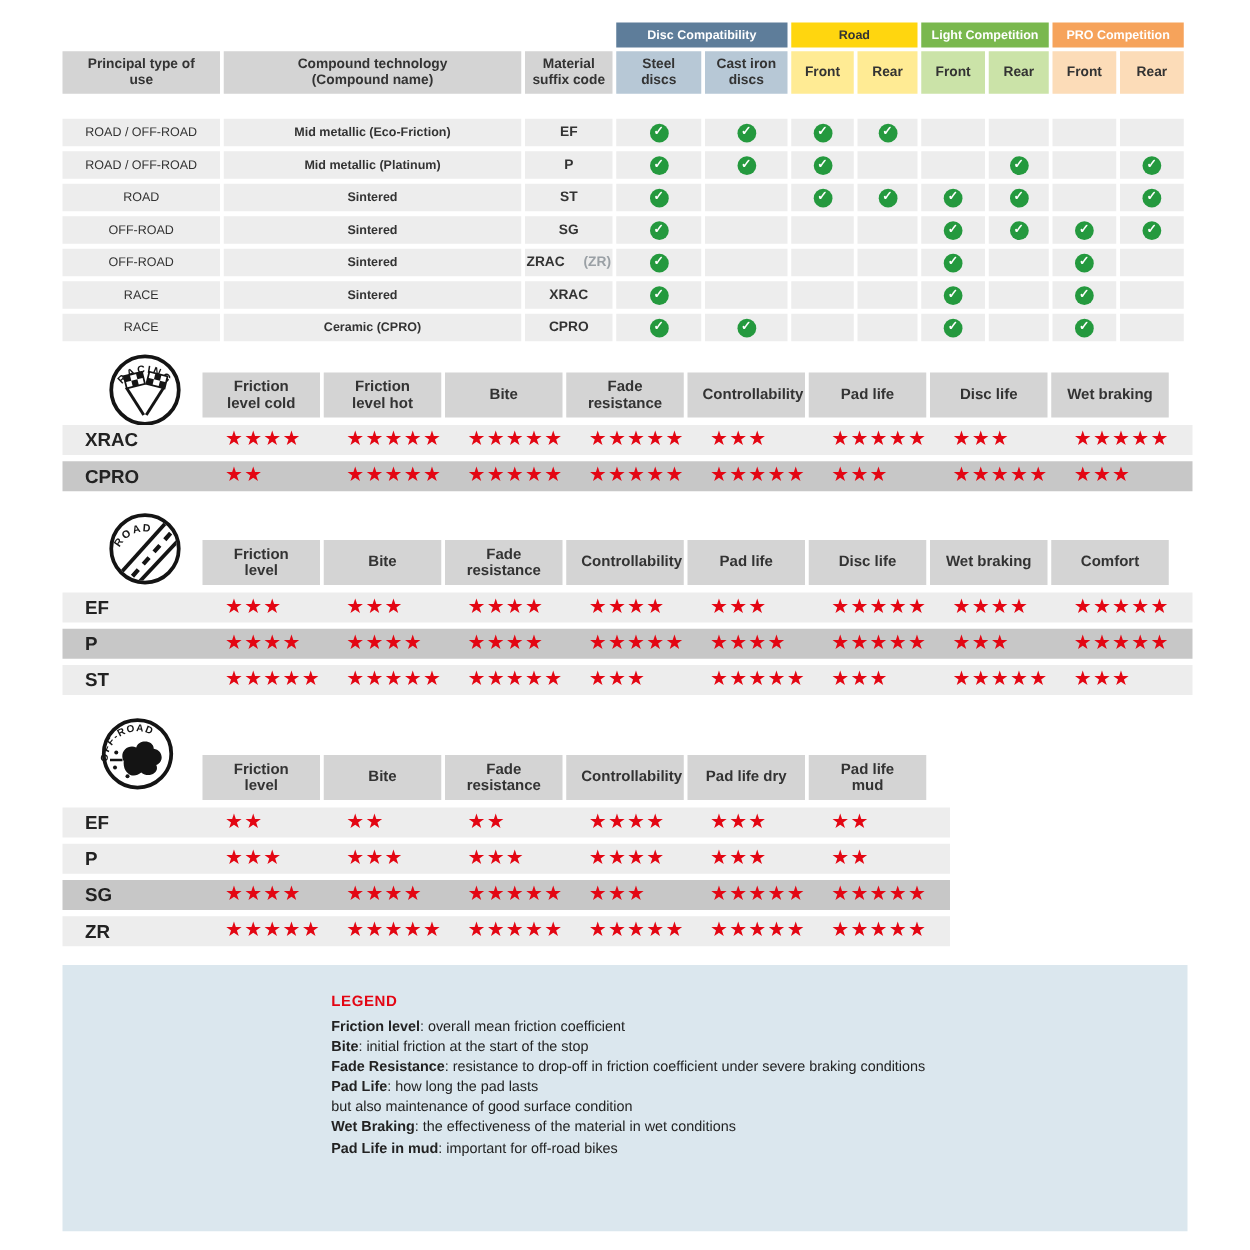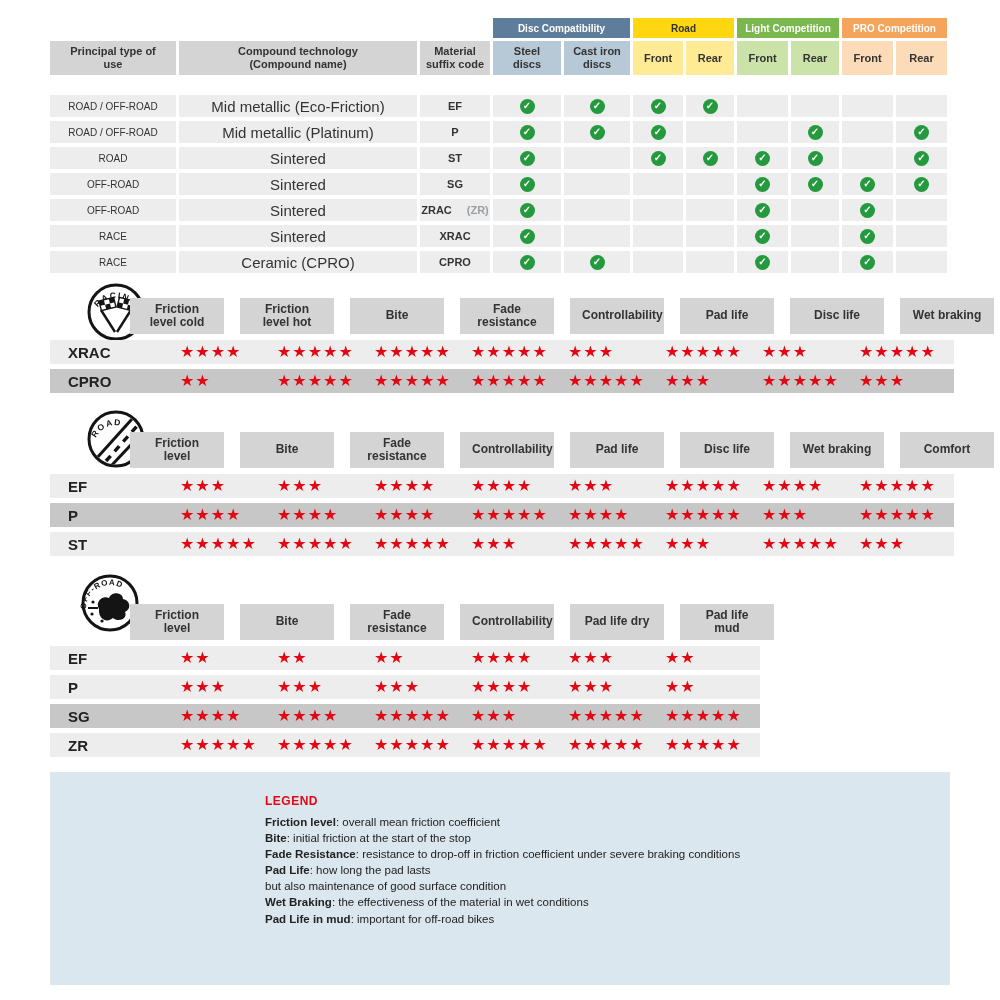--- a/index.html
+++ b/index.html
@@ -21,37 +21,37 @@
   .shead span{display:inline-block}
   .w90{max-width:92px}.w160{max-width:170px}.w60{max-width:62px}.w40{max-width:40px}.w52{max-width:56px}
   .s-gray{background:var(--head-gray,#d4d4d4)}
   .s-disc{background:var(--disc-sub,#b7c8d6)}
   .s-road{background:var(--road-sub,#ffeb94)}
   .s-light{background:var(--light-sub,#cbe3a8)}
   .s-pro{background:var(--pro-sub,#fcdcb8)}
   .crow{margin-bottom:4px}
   .crow .cell{height:22px;background:var(--row-light,#ededed);display:flex;align-items:center;justify-content:center;text-align:center}
   .cell.use{font-size:10px;font-weight:normal}
-  .cell.tech{font-size:15px;font-weight:normal}
+  .cell.tech{font-size:10px;font-weight:bold}
   .cell.code{font-size:11px;font-weight:bold}
   .code .note{color:#9aa0a5;margin-left:15px}
   .check{width:15px;height:15px;border-radius:50%;background:var(--check,#24993e);color:#fff;font-size:10px;font-weight:bold;display:flex;align-items:center;justify-content:center;line-height:1}
 
   
   .icon-wrap{position:absolute;width:64px;height:64px}
   #icon-racing{left:84px;top:280px}
   #icon-road{left:84px;top:407px}
   #icon-offroad{left:78px;top:571px}
 
   
   .rtable{position:absolute;left:50px}
   #table-racing{top:298px}
   #table-road{top:432px}
   #table-offroad{top:604px}
-  .rhead-row{display:grid;column-gap:16px;margin-left:80px;margin-bottom:6px}
+  .rhead-row{display:grid;column-gap:3px;margin-left:112px;margin-bottom:6px}
   .rhead{height:36px;background:var(--head-gray,#d4d4d4);display:flex;align-items:center;justify-content:center;text-align:center;font-weight:bold;font-size:12px;line-height:1.12;color:#333}
   .rhead span{display:inline-block;max-width:70px}
   .rrow{display:flex;align-items:center;height:24px;margin-bottom:5px;background:var(--row-light,#ededed);width:fit-content}
   .rrow.hi{background:var(--row-dark,#c7c7c7)}
   .rlabel{width:128px;padding-left:18px;font-weight:bold;font-size:15px;color:#222}
   .rcell{width:97px;padding-left:2px}
   .stars{color:var(--star,#e30613);font-size:16px;letter-spacing:1px;line-height:1;white-space:nowrap}
 
   
   .legend{position:absolute;left:50px;top:772px;width:900px;height:213px;background:var(--legend-bg,#dbe7ee);padding:22px 28px 0 215px}

